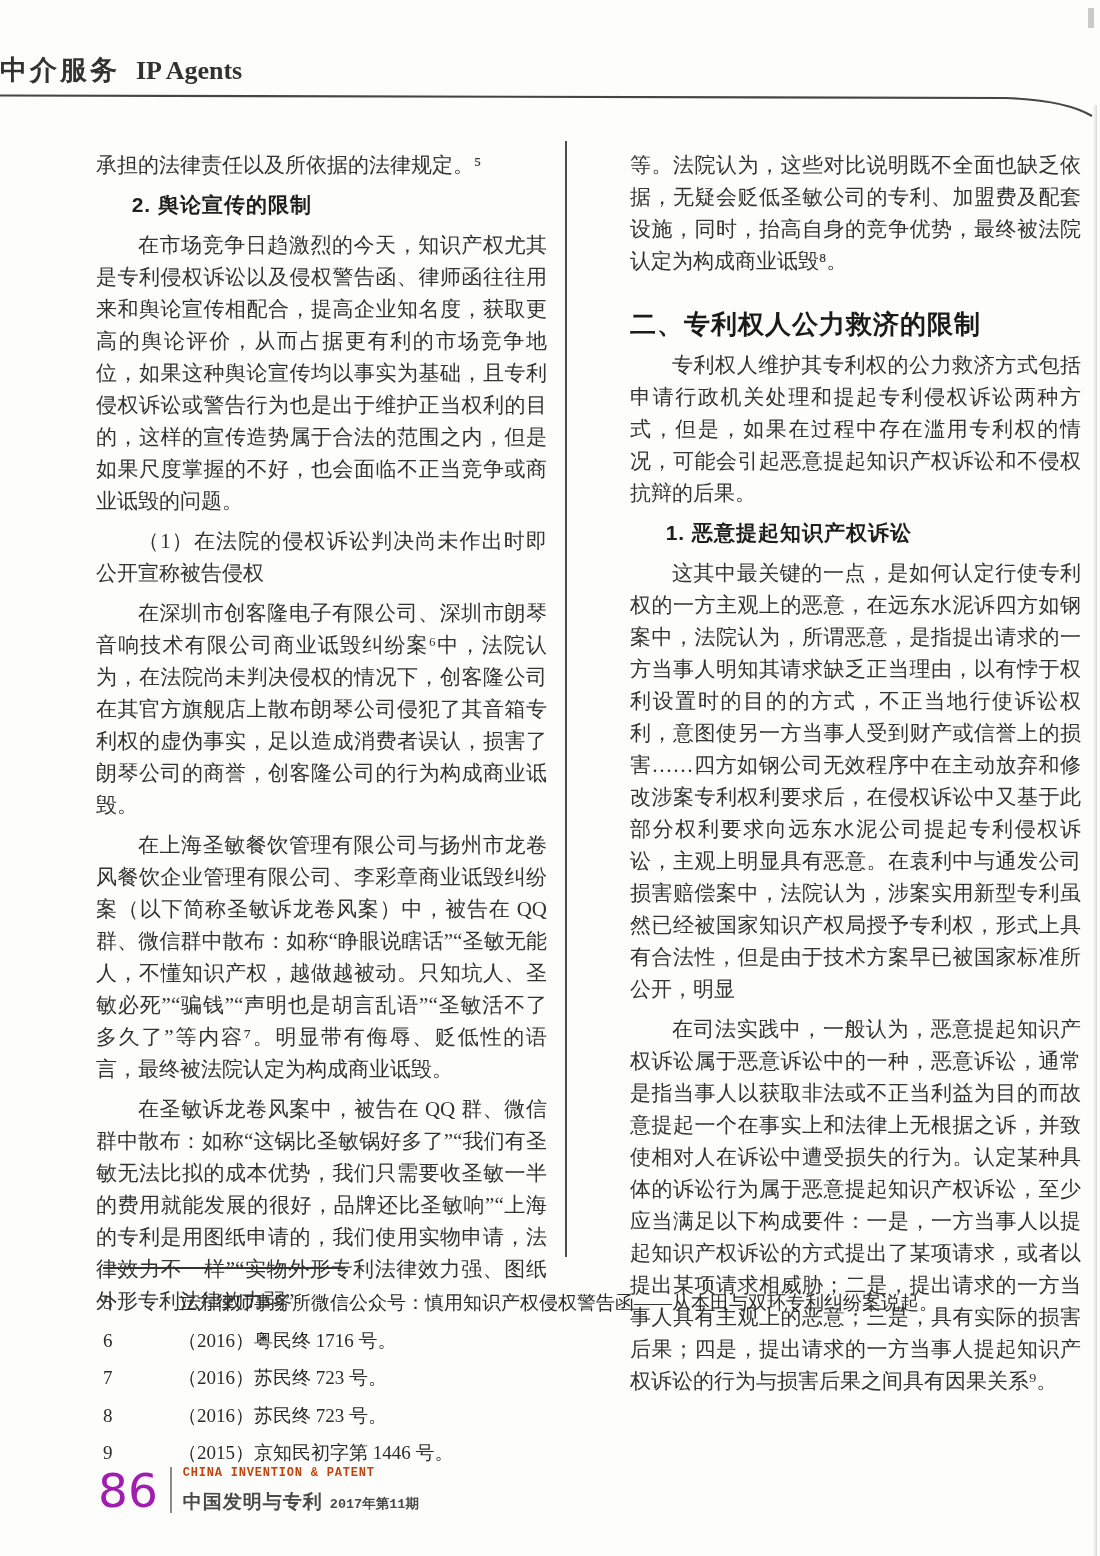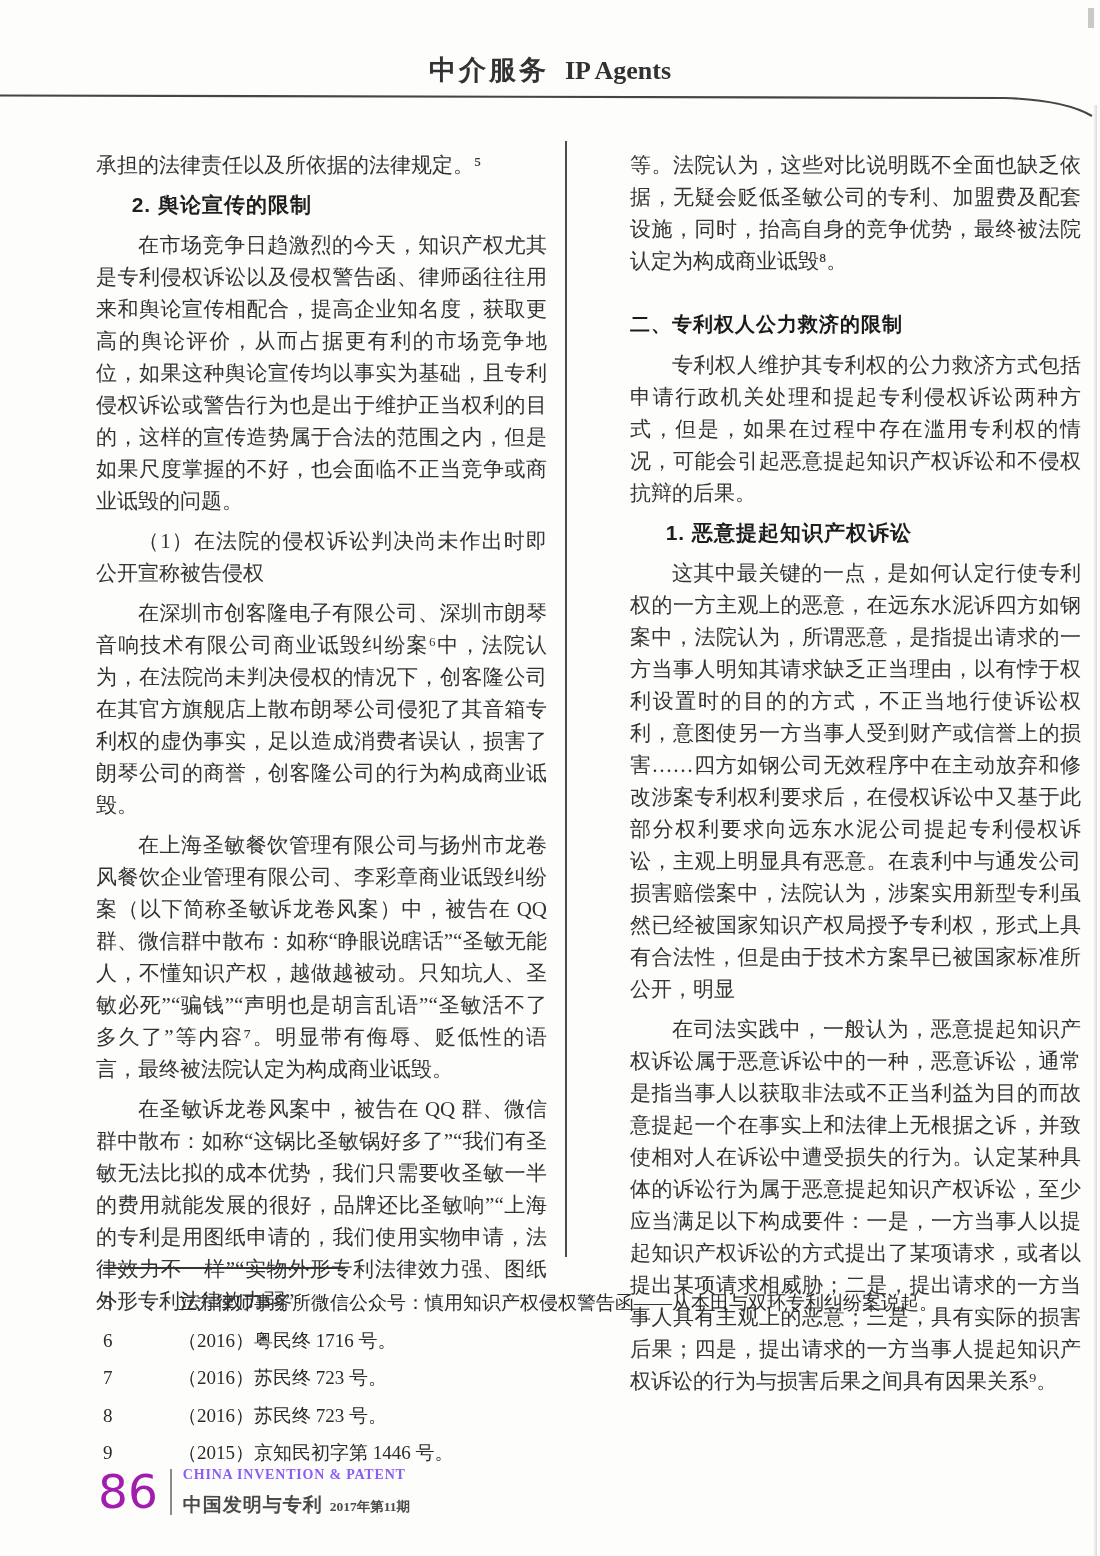--- a/index.html
+++ b/index.html
@@ -15,21 +15,20 @@
     overflow: hidden;
     font-family: "Liberation Serif", "DejaVu Serif", serif;
     color: #2e2e2e;
   }
   
   .header {
     position: absolute;
     top: 52px;
     left: 0;
     width: 100%;
-    text-align: center;
     white-space: nowrap;
   }
   .h-cn {
     font-family: "Liberation Sans", "DejaVu Sans", sans-serif;
     font-weight: bold;
     font-size: 27px;
     letter-spacing: 3px;
     color: #323232;
   }
   .h-en {
@@ -61,25 +60,25 @@
   .ind  { text-indent: 2em; }
   .cont { text-indent: 0; }
   .sub-heading {
     font-family: "Liberation Sans", "DejaVu Sans", sans-serif;
     font-weight: bold;
     color: #1f1f1f;
     text-indent: 1.7em;
     letter-spacing: 1px;
   }
   .sec-heading {
-    font-family: Liberation Serif, serif;
+    font-family: Liberation Sans, sans-serif;
     font-weight: bold;
     color: #1b1b1b;
     text-indent: 0;
-    font-size: 20px;
+    font-size: 26px;
     letter-spacing: 1px;
     margin-top: 31px !important;
     margin-bottom: 9px !important;
   }
   .divider {
     position: absolute;
     left: 565px;
     top: 141px;
     width: 2px;
     height: 1116px;
@@ -124,38 +123,38 @@
     line-height: 1;
   }
   .footer-bar {
     width: 2px;
     height: 46px;
     background: #8a8a8a;
     margin: 0 11px 0 12px;
   }
   .journal { display: flex; flex-direction: column; justify-content: center; }
   .j-en {
-    font-family: Liberation Serif, serif;
-    font-weight: bold;
-    font-size: 14px;
+    font-family: Liberation Mono, monospace;
+    font-weight: bold;
+    font-size: 12px;
     letter-spacing: 0.8px;
-    color: #8b5cf6;
+    color: #c2410c;
     line-height: 1.25;
   }
   .j-cn-row { display: flex; align-items: baseline; line-height: 1.3; }
   .j-cn {
     font-family: "Liberation Sans", "DejaVu Sans", sans-serif;
     font-weight: bold;
     font-size: 19px;
     color: #4a4a4a;
     letter-spacing: 1px;
     margin-top: 9px;
   }
   .j-issue {
-    font-family: Liberation Serif, serif;
+    font-family: Liberation Mono, monospace;
     font-weight: bold;
     font-size: 13.5px;
     color: #4a4a4a;
     margin-left: 7px;
   }
   
   .edge-shadow {
     position: absolute;
     right: 3px;
     top: 105px;

